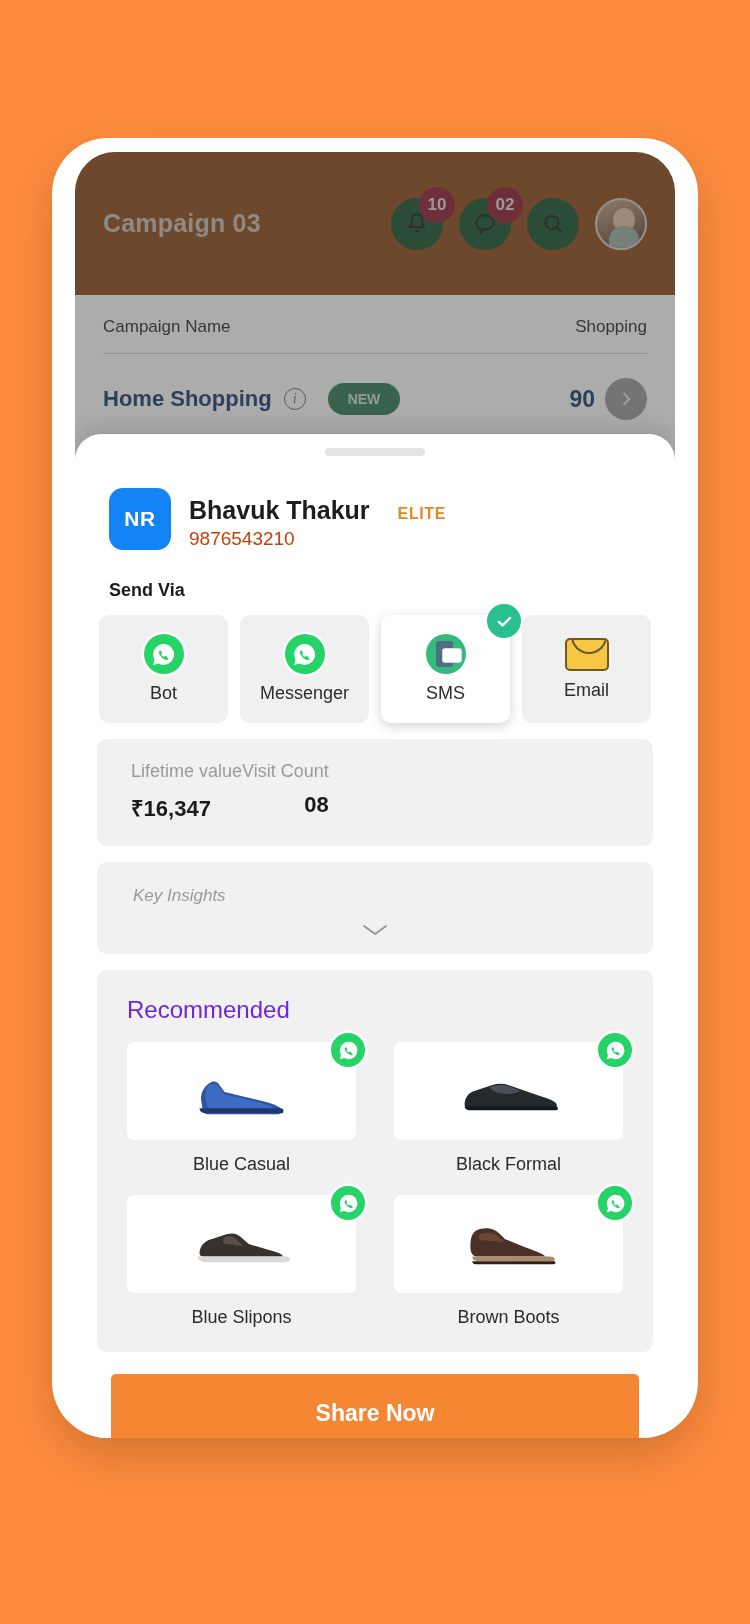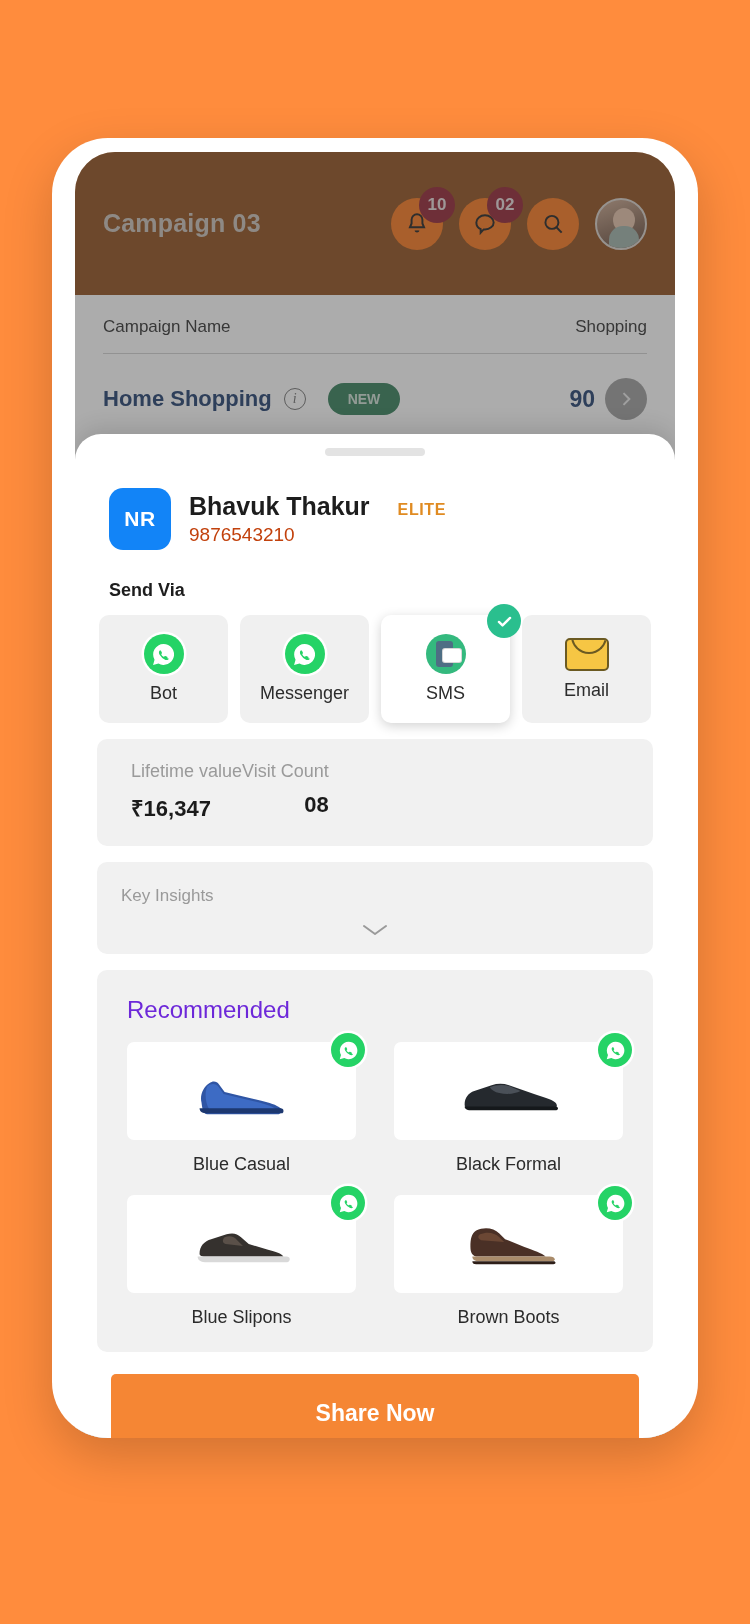--- a/index.html
+++ b/index.html
@@ -36,21 +36,21 @@
     background:#8C4A16;
     padding:0 28px;
     display:flex; align-items:center; justify-content:space-between;
   }
   .appbar-title {
     font-size:25px; font-weight:bold; color:#C9C0B8; letter-spacing:.2px;
   }
   .appbar-actions { display:flex; align-items:center; gap:16px; }
   .icon-btn {
     position:relative; width:52px; height:52px; border-radius:50%;
-    background:#f97316; display:flex; align-items:center; justify-content:center;
+    background:#14532d; display:flex; align-items:center; justify-content:center;
   }
   .icon-btn svg { width:26px; height:26px; }
   .badge {
     position:absolute; top:-11px; right:-12px;
     min-width:36px; height:36px; border-radius:18px;
     background:#8E1C2C; color:#E6D9D9;
     font-size:17px; font-weight:bold;
     display:flex; align-items:center; justify-content:center;
     padding:0 6px;
   }
@@ -109,21 +109,21 @@
     border-radius:26px 26px 0 0;
     padding:0 22px;
     box-shadow:0 -6px 22px rgba(0,0,0,0.12);
   }
   .grabber {
     width:100px; height:8px; border-radius:4px; background:#E3E3E3;
     margin:14px auto 0;
   }
 
   
-  .person { display:flex; align-items:center; gap:18px; margin-top:32px; padding-left:12px; }
+  .person { display:flex; align-items:flex-end; gap:18px; margin-top:32px; padding-left:12px; }
   .ava-sq {
     width:62px; height:62px; border-radius:14px; background:#1284F7;
     display:flex; align-items:center; justify-content:center;
     color:#fff; font-size:21px; font-weight:bold; letter-spacing:.5px;
   }
   .p-name-row { display:flex; align-items:baseline; gap:28px; }
   .p-name { font-size:25px; font-weight:bold; color:#1D1D1D; }
   .p-tier { font-size:16px; font-weight:bold; color:#E08B22; letter-spacing:.6px; }
   .p-phone { font-size:19px; color:#c2410c; margin-top:3px; }
 
@@ -169,21 +169,21 @@
   .tick svg { width:19px; height:19px; }
 
   
   .card { background:#F1F1F1; border-radius:10px; margin-top:16px; }
   .stats { display:flex; justify-content:flex-start; padding:22px 34px 24px; }
   .stat-l { text-align:left; } .stat-r { text-align:right; }
   .stat-k { font-size:18px; color:#9A9A9A; }
   .stat-v { font-size:22px; font-weight:bold; color:#1B1B1B; margin-top:10px; }
 
   
-  .ins { padding:24px 24px 6px; }
+  .ins { padding:24px 36px 6px;font-style:italic; }
   .ins-k { font-size:17px; color:#9A9A9A; }
   .ins-t { font-size:19px; color:#2A2A2A; margin-top:13px; }
   .ins-chev { display:flex; justify-content:center; padding:10px 0 16px; }
   .ins-chev svg { width:30px; height:16px; }
 
   
   .rec { padding:26px 30px 24px; }
   .rec-k { font-size:24px; color:#6d28d9; }
   .rec-grid { display:grid; grid-template-columns:1fr 1fr; gap:20px 38px; margin-top:18px; }
   .prod-cell { display:flex; flex-direction:column; align-items:center; }

